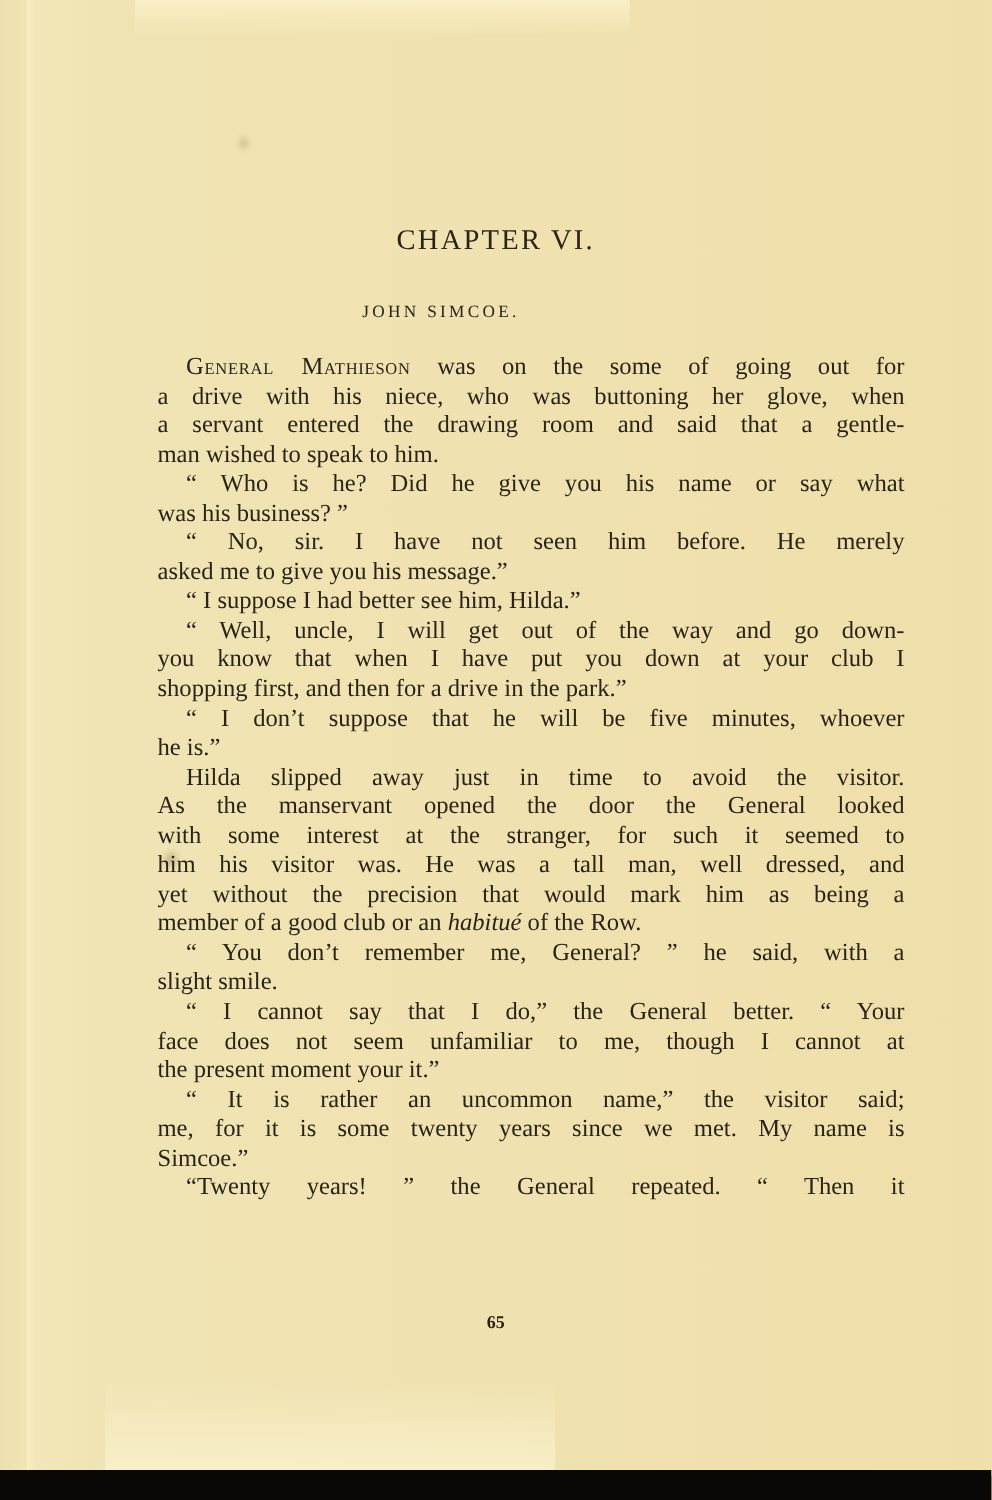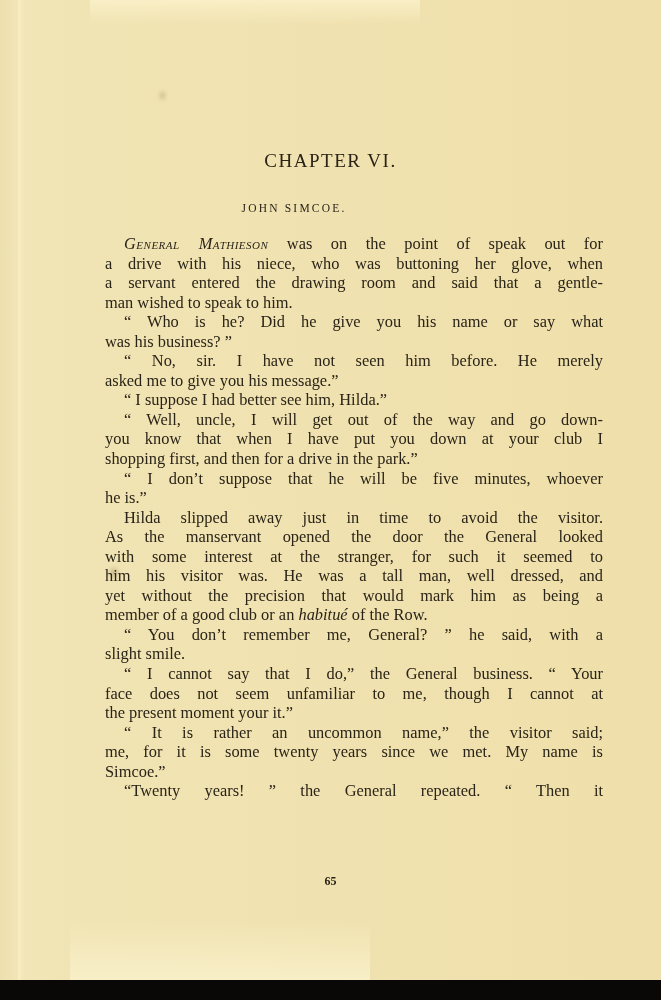--- a/index.html
+++ b/index.html
@@ -100,21 +100,20 @@
     }
     .line.last {
       text-align-last: left;
     }
     .line.indent {
       padding-left: 19px;
     }
     .sc {
       font-variant: small-caps;
       letter-spacing: 0.5px;
-      font-style: italic;
     }
     .it {
       font-style: italic;
     }
     .page-number {
       position: absolute;
       left: 0;
       width: 661px;
       top: 860px;
       text-align: center;
@@ -138,21 +137,21 @@
   <div class="top-band"></div>
   <div class="bottom-band"></div>
 
   <div class="smudge" style="left:160px;top:92px;width:5px;height:7px;"></div>
   <div class="smudge" style="left:110px;top:568px;width:8px;height:10px;"></div>
 
   <div class="chapter-title">CHAPTER VI.</div>
   <div class="chapter-subtitle">JOHN SIMCOE.</div>
 
   <div class="text-block">
-    <span class="line indent"><span class="sc">General Mathieson</span><span> was on the point of speak out for</span></span>
+    <span class="line indent"><span class="sc">General Mathieson</span><span> was on the some of going out for</span></span>
     <span class="line">a drive with his niece, who was buttoning her glove, when</span>
     <span class="line">a servant entered the drawing room and said that a gentle-</span>
     <span class="line last">man wished to speak to him.</span>
     <span class="line indent">“ Who is he?  Did he give you his name or say what</span>
     <span class="line last">was his business? ”</span>
     <span class="line indent">“ No, sir.  I have not seen him before.  He merely</span>
     <span class="line last">asked me to give you his message.”</span>
     <span class="line indent last">“ I suppose I had better see him, Hilda.”</span>
     <span class="line indent">“ Well, uncle, I will get out of the way and go down-</span>
     <span class="line">you know that when I have put you down at your club I</span>
@@ -160,21 +159,21 @@
     <span class="line indent">“ I don’t suppose that he will be five minutes, whoever</span>
     <span class="line last">he is.”</span>
     <span class="line indent">Hilda slipped away just in time to avoid the visitor.</span>
     <span class="line">As the manservant opened the door the General looked</span>
     <span class="line">with some interest at the stranger, for such it seemed to</span>
     <span class="line">him his visitor was.  He was a tall man, well dressed, and</span>
     <span class="line">yet without the precision that would mark him as being a</span>
     <span class="line last"><span>member of a good club or an </span><span class="it">habitué</span><span> of the Row.</span></span>
     <span class="line indent">“ You don’t remember me, General? ” he said, with a</span>
     <span class="line last">slight smile.</span>
-    <span class="line indent">“ I cannot say that I do,” the General business.  “ Your</span>
+    <span class="line indent">“ I cannot say that I do,” the General better.  “ Your</span>
     <span class="line">face does not seem unfamiliar to me, though I cannot at</span>
     <span class="line last">the present moment your it.”</span>
     <span class="line indent">“ It is rather an uncommon name,” the visitor said;</span>
     <span class="line">me, for it is some twenty years since we met.  My name is</span>
     <span class="line last">Simcoe.”</span>
     <span class="line indent">“Twenty years! ” the General repeated.  “ Then it</span>
   </div>
 
   <div class="page-number">65</div>
 </div>

